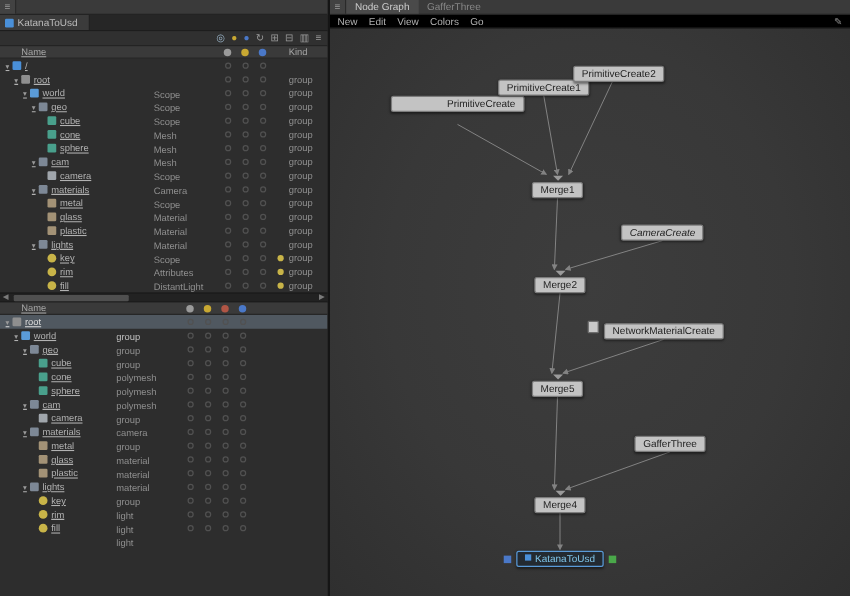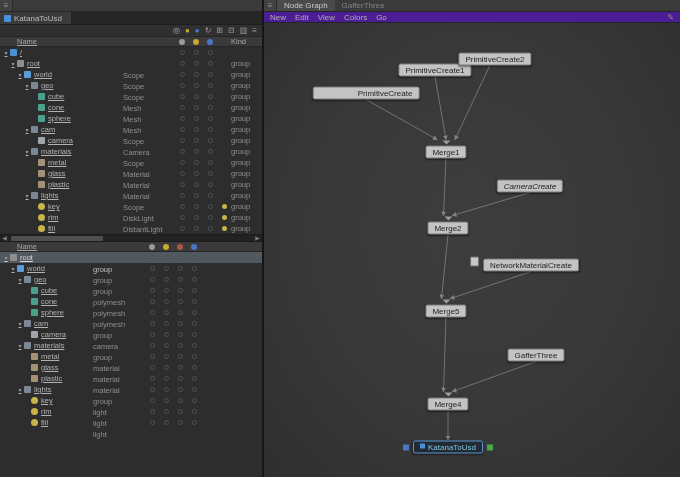--- a/index.html
+++ b/index.html
@@ -41,21 +41,21 @@
   .ti-material{background:#a39276}.ti-light{background:#c8b448;border-radius:50%}
   .tgdot{width:5px;height:5px;border:1px solid #515151;border-radius:50%;display:block;}
   .lightdot{width:5px;height:5px;background:#c8b448;border-radius:50%;display:block;}
   .hscroll{height:8px;background:#222222;display:flex;align-items:center;border-top:1px solid #1b1b1b;border-bottom:1px solid #1b1b1b;flex:none;}
   .hs-arrow{width:9px;font-size:6px;color:#7a7a7a;text-align:center;line-height:8px;flex:none;}
   .hs-track{flex:1;position:relative;height:100%;}
   .hs-thumb{position:absolute;left:2px;top:1px;width:92px;height:5px;background:#4f4f4f;border-radius:1px;}
 
   
   .right{flex:1;display:flex;flex-direction:column;min-width:0;}
-  .menubar{height:11px;background:#4c1d95;display:flex;align-items:center;gap:9px;padding:0 6px;font-size:8px;color:#b0b0b0;border-bottom:1px solid #242424;flex:none;}
+  .menubar{height:11px;background:#000000;display:flex;align-items:center;gap:9px;padding:0 6px;font-size:8px;color:#b0b0b0;border-bottom:1px solid #242424;flex:none;}
   .menubar .mspacer{flex:1;}
   .pencil{color:#8a8a8a;font-size:8px;}
   .canvas{position:relative;flex:1;background:radial-gradient(ellipse at 50% 45%, #3d3d3d 0%, #383838 55%, #2f2f2f 100%);overflow:hidden;}
   #edges{position:absolute;left:0;top:0;}
   .gnode{position:absolute;transform:translate(-50%,-50%);background:#c3c3c3;border:1px solid #7c7c7c;border-radius:2px;color:#1e1e1e;font-size:8px;line-height:9px;padding:1px 6px;white-space:nowrap;box-shadow:0 1px 2px rgba(0,0,0,.45);}
   .gnode .fan{position:absolute;left:50%;top:-6px;transform:translateX(-50%);width:0;height:0;border-left:4px solid transparent;border-right:4px solid transparent;border-top:4px solid #9a9a9a;}
   .gnode .badge{position:absolute;left:-14px;top:-3px;width:9px;height:10px;background:#c9c9c9;border:1px solid #6e6e6e;border-radius:1px;}
   .gnode.selected{background:#232a31;border-color:#5a9ad8;color:#7fc4e8;}
   .gnode .nicon{display:inline-block;width:5px;height:5px;background:#4a90d9;margin-right:3px;vertical-align:1px;}
   .flag{position:absolute;top:50%;width:6px;height:6px;transform:translateY(-50%);}
@@ -403,21 +403,21 @@
           </span>
           <span class="c-tg"></span>
           <span class="c-kind">group</span>
         </div>
         <div class="trow">
           <span class="c-name" style="padding-left: 30px;">
             <span class="expander"></span>
             <span class="ticon ti-light"></span>
             <span class="tlabel">key</span>
           </span>
-          <span class="c-type">DiskLight</span>
+          <span class="c-type">Attributes</span>
           <span class="tgs">
             <span class="c-tg">
               <i class="tgdot"></i>
             </span>
             <span class="c-tg">
               <i class="tgdot"></i>
             </span>
             <span class="c-tg">
               <i class="tgdot"></i>
             </span>
@@ -905,21 +905,21 @@
           <line x1="171" y1="53.5" x2="182" y2="116.5" stroke="#9b9b9b" stroke-width="0.8" opacity="0.75" marker-end="url(#arrow)"></line>
           <line x1="231" y1="31.5" x2="191" y2="116.5" stroke="#9b9b9b" stroke-width="0.8" opacity="0.75" marker-end="url(#arrow)"></line>
           <line x1="182" y1="135.5" x2="179.5" y2="192.5" stroke="#9b9b9b" stroke-width="0.8" opacity="0.75" marker-end="url(#arrow)"></line>
           <line x1="266" y1="169.5" x2="188.5" y2="192.5" stroke="#9b9b9b" stroke-width="0.8" opacity="0.75" marker-end="url(#arrow)"></line>
           <line x1="184" y1="211.5" x2="177.5" y2="275.5" stroke="#9b9b9b" stroke-width="0.8" opacity="0.75" marker-end="url(#arrow)"></line>
           <line x1="267" y1="248.5" x2="186.5" y2="275.5" stroke="#9b9b9b" stroke-width="0.8" opacity="0.75" marker-end="url(#arrow)"></line>
           <line x1="182" y1="294.5" x2="179.5" y2="368.5" stroke="#9b9b9b" stroke-width="0.8" opacity="0.75" marker-end="url(#arrow)"></line>
           <line x1="272" y1="338.5" x2="188.5" y2="368.5" stroke="#9b9b9b" stroke-width="0.8" opacity="0.75" marker-end="url(#arrow)"></line>
           <line x1="184" y1="387.5" x2="184" y2="416.5" stroke="#9b9b9b" stroke-width="0.8" opacity="0.75" marker-end="url(#arrow)"></line>
         </svg>
-    <div class="gnode" style="left: 102px; top: 70px; padding-left: 44px;"><span class="nlabel">PrimitiveCreate</span></div>
+    <div class="gnode" style="left: 102px; top: 60px; padding-left: 44px;"><span class="nlabel">PrimitiveCreate</span></div>
         <div class="gnode" style="left: 171px; top: 47px;"><span class="nlabel">PrimitiveCreate1</span></div>
         <div class="gnode" style="left: 231px; top: 25px; margin-top: 11px;"><span class="nlabel">PrimitiveCreate2</span></div>
         <div class="gnode" style="left: 182px; top: 129px;"><span class="nlabel">Merge1</span><i class="fan"></i></div>
         <div class="gnode" style="left: 266px; top: 163px; font-style: italic;"><span class="nlabel">CameraCreate</span></div>
         <div class="gnode" style="left: 184px; top: 205px; text-align: center;"><span class="nlabel">Merge2</span><i class="fan"></i></div>
         <div class="gnode" style="left: 267px; top: 242px;"><span class="nlabel">NetworkMaterialCreate</span><i class="badge"></i></div>
         <div class="gnode" style="left: 182px; top: 288px;"><span class="nlabel">Merge5</span><i class="fan"></i></div>
         <div class="gnode" style="left: 272px; top: 332px;"><span class="nlabel">GafferThree</span></div>
         <div class="gnode" style="left: 184px; top: 381px;"><span class="nlabel">Merge4</span><i class="fan"></i></div>
         <div class="gnode selected" style="left: 184px; top: 424px;"><i class="flag flag-l"></i><i class="flag flag-r"></i><i class="nicon"></i><span class="nlabel">KatanaToUsd</span></div>

